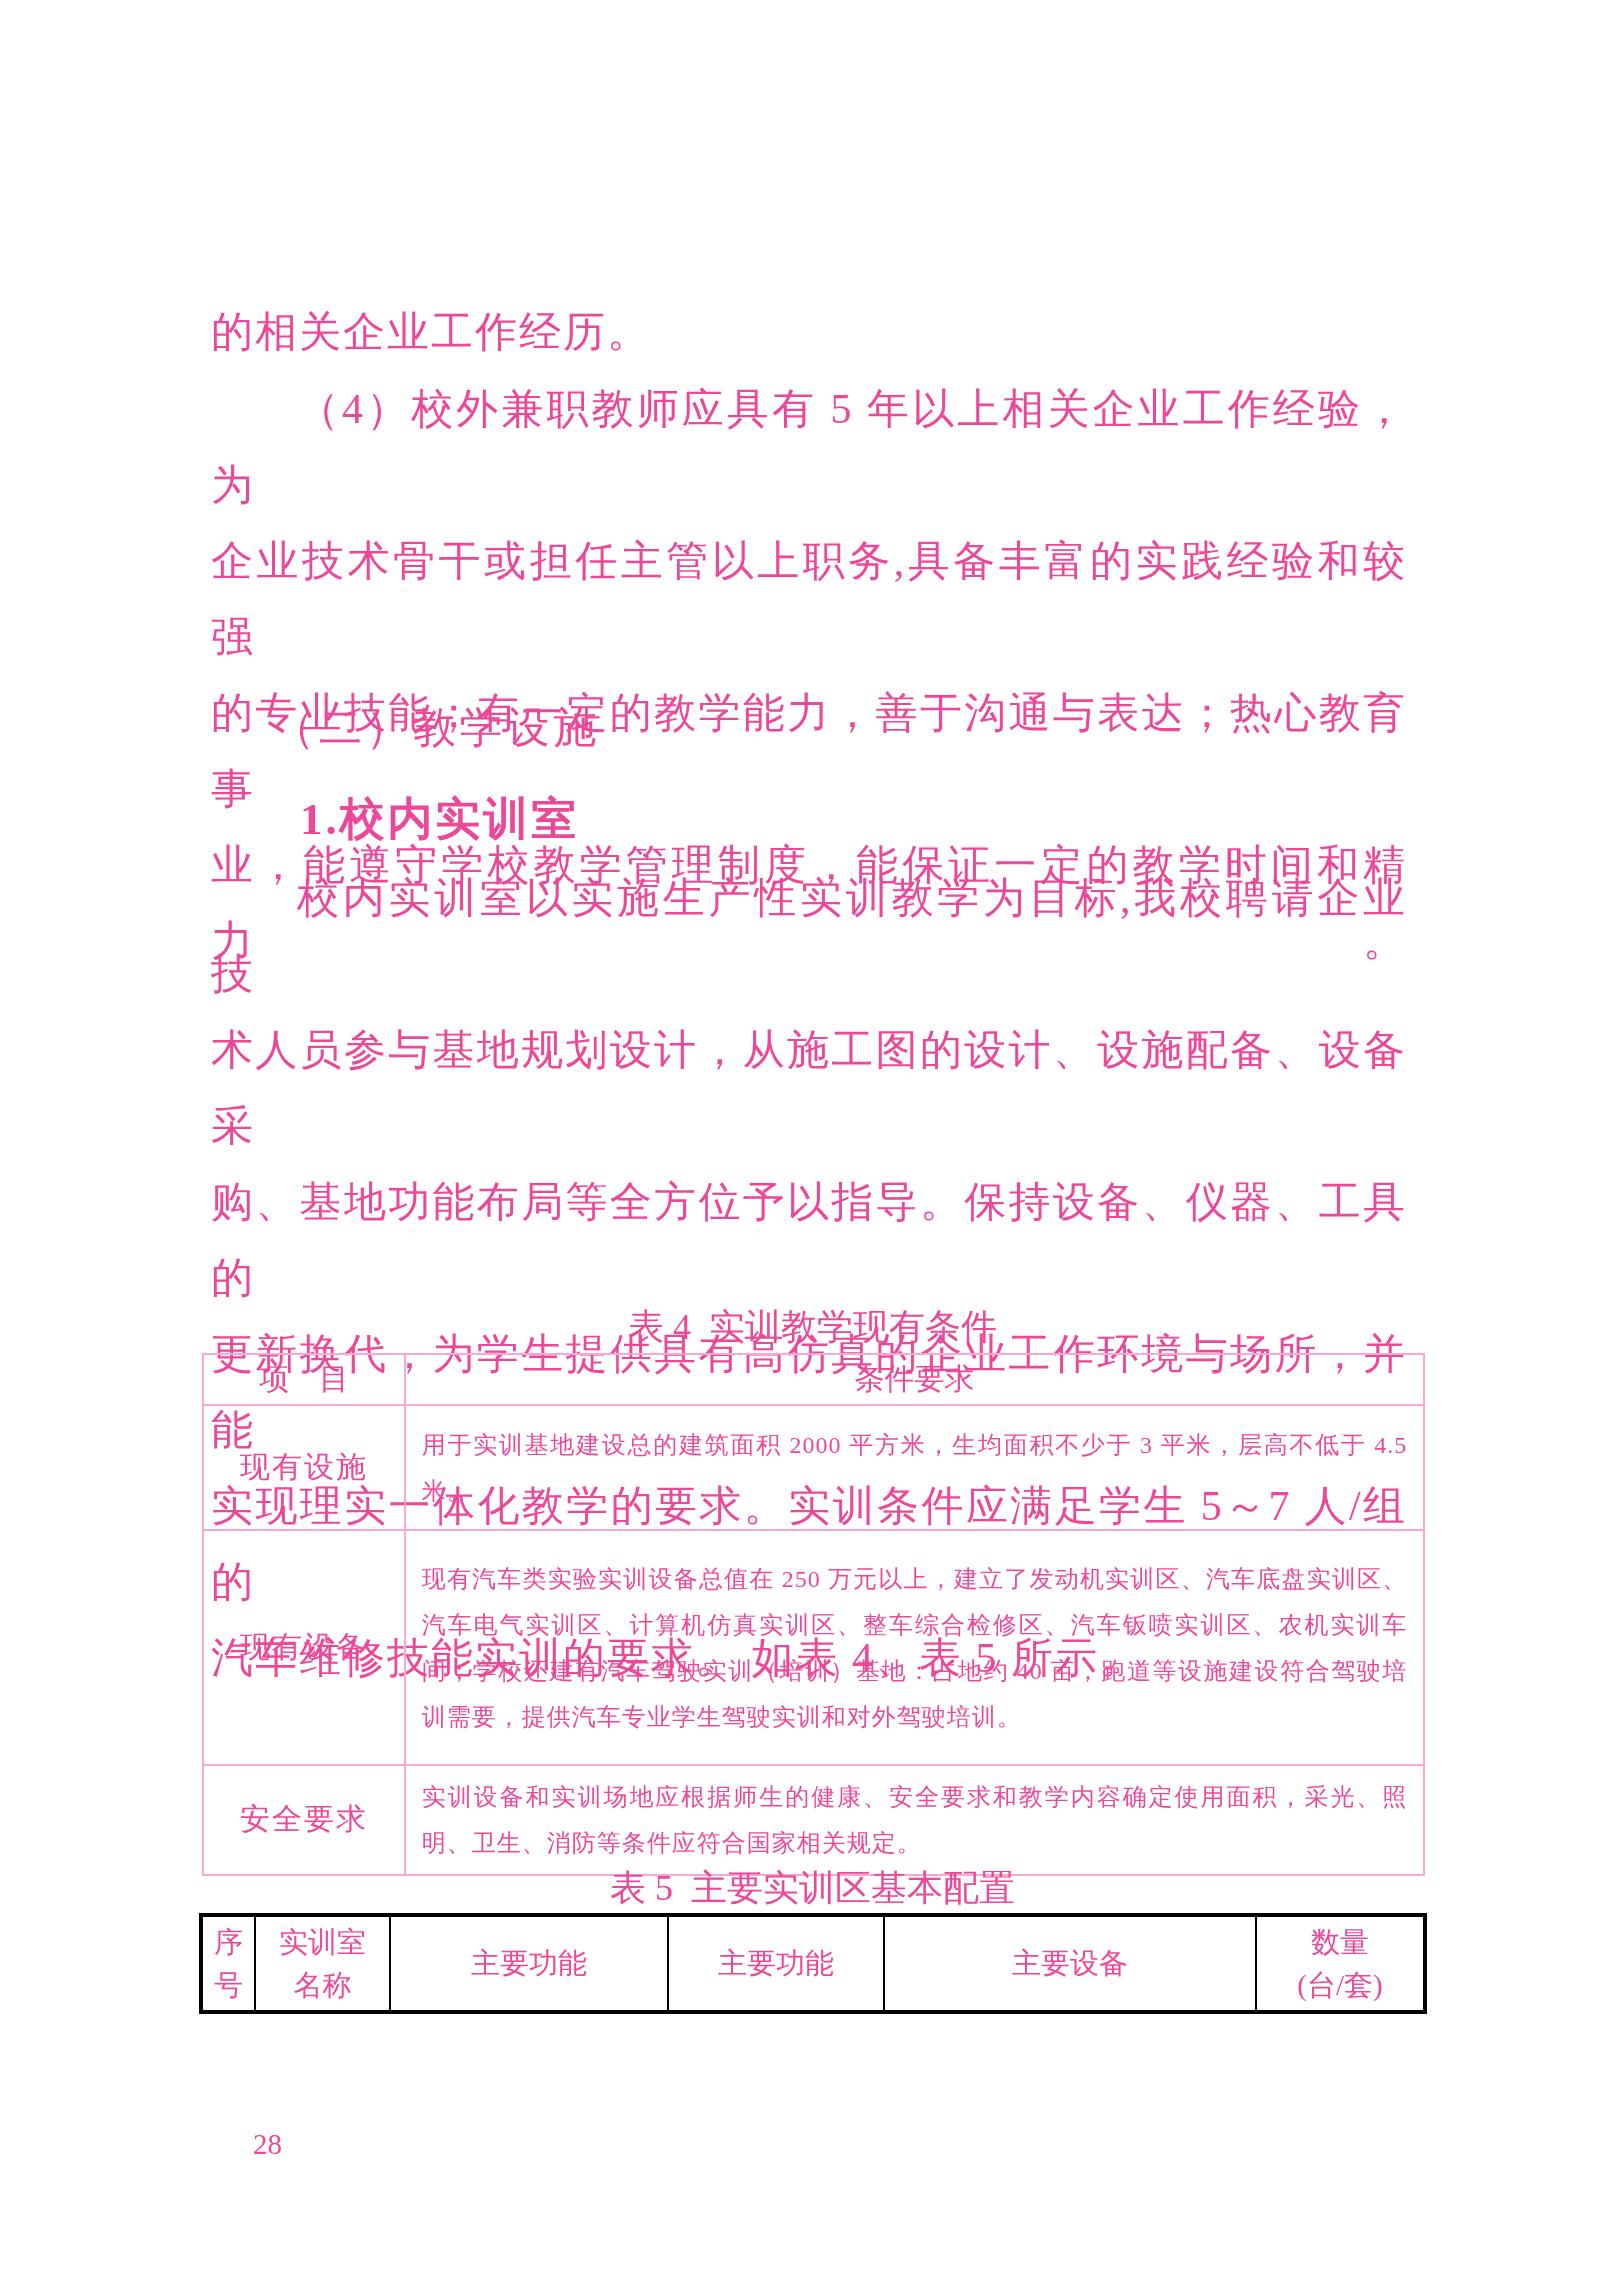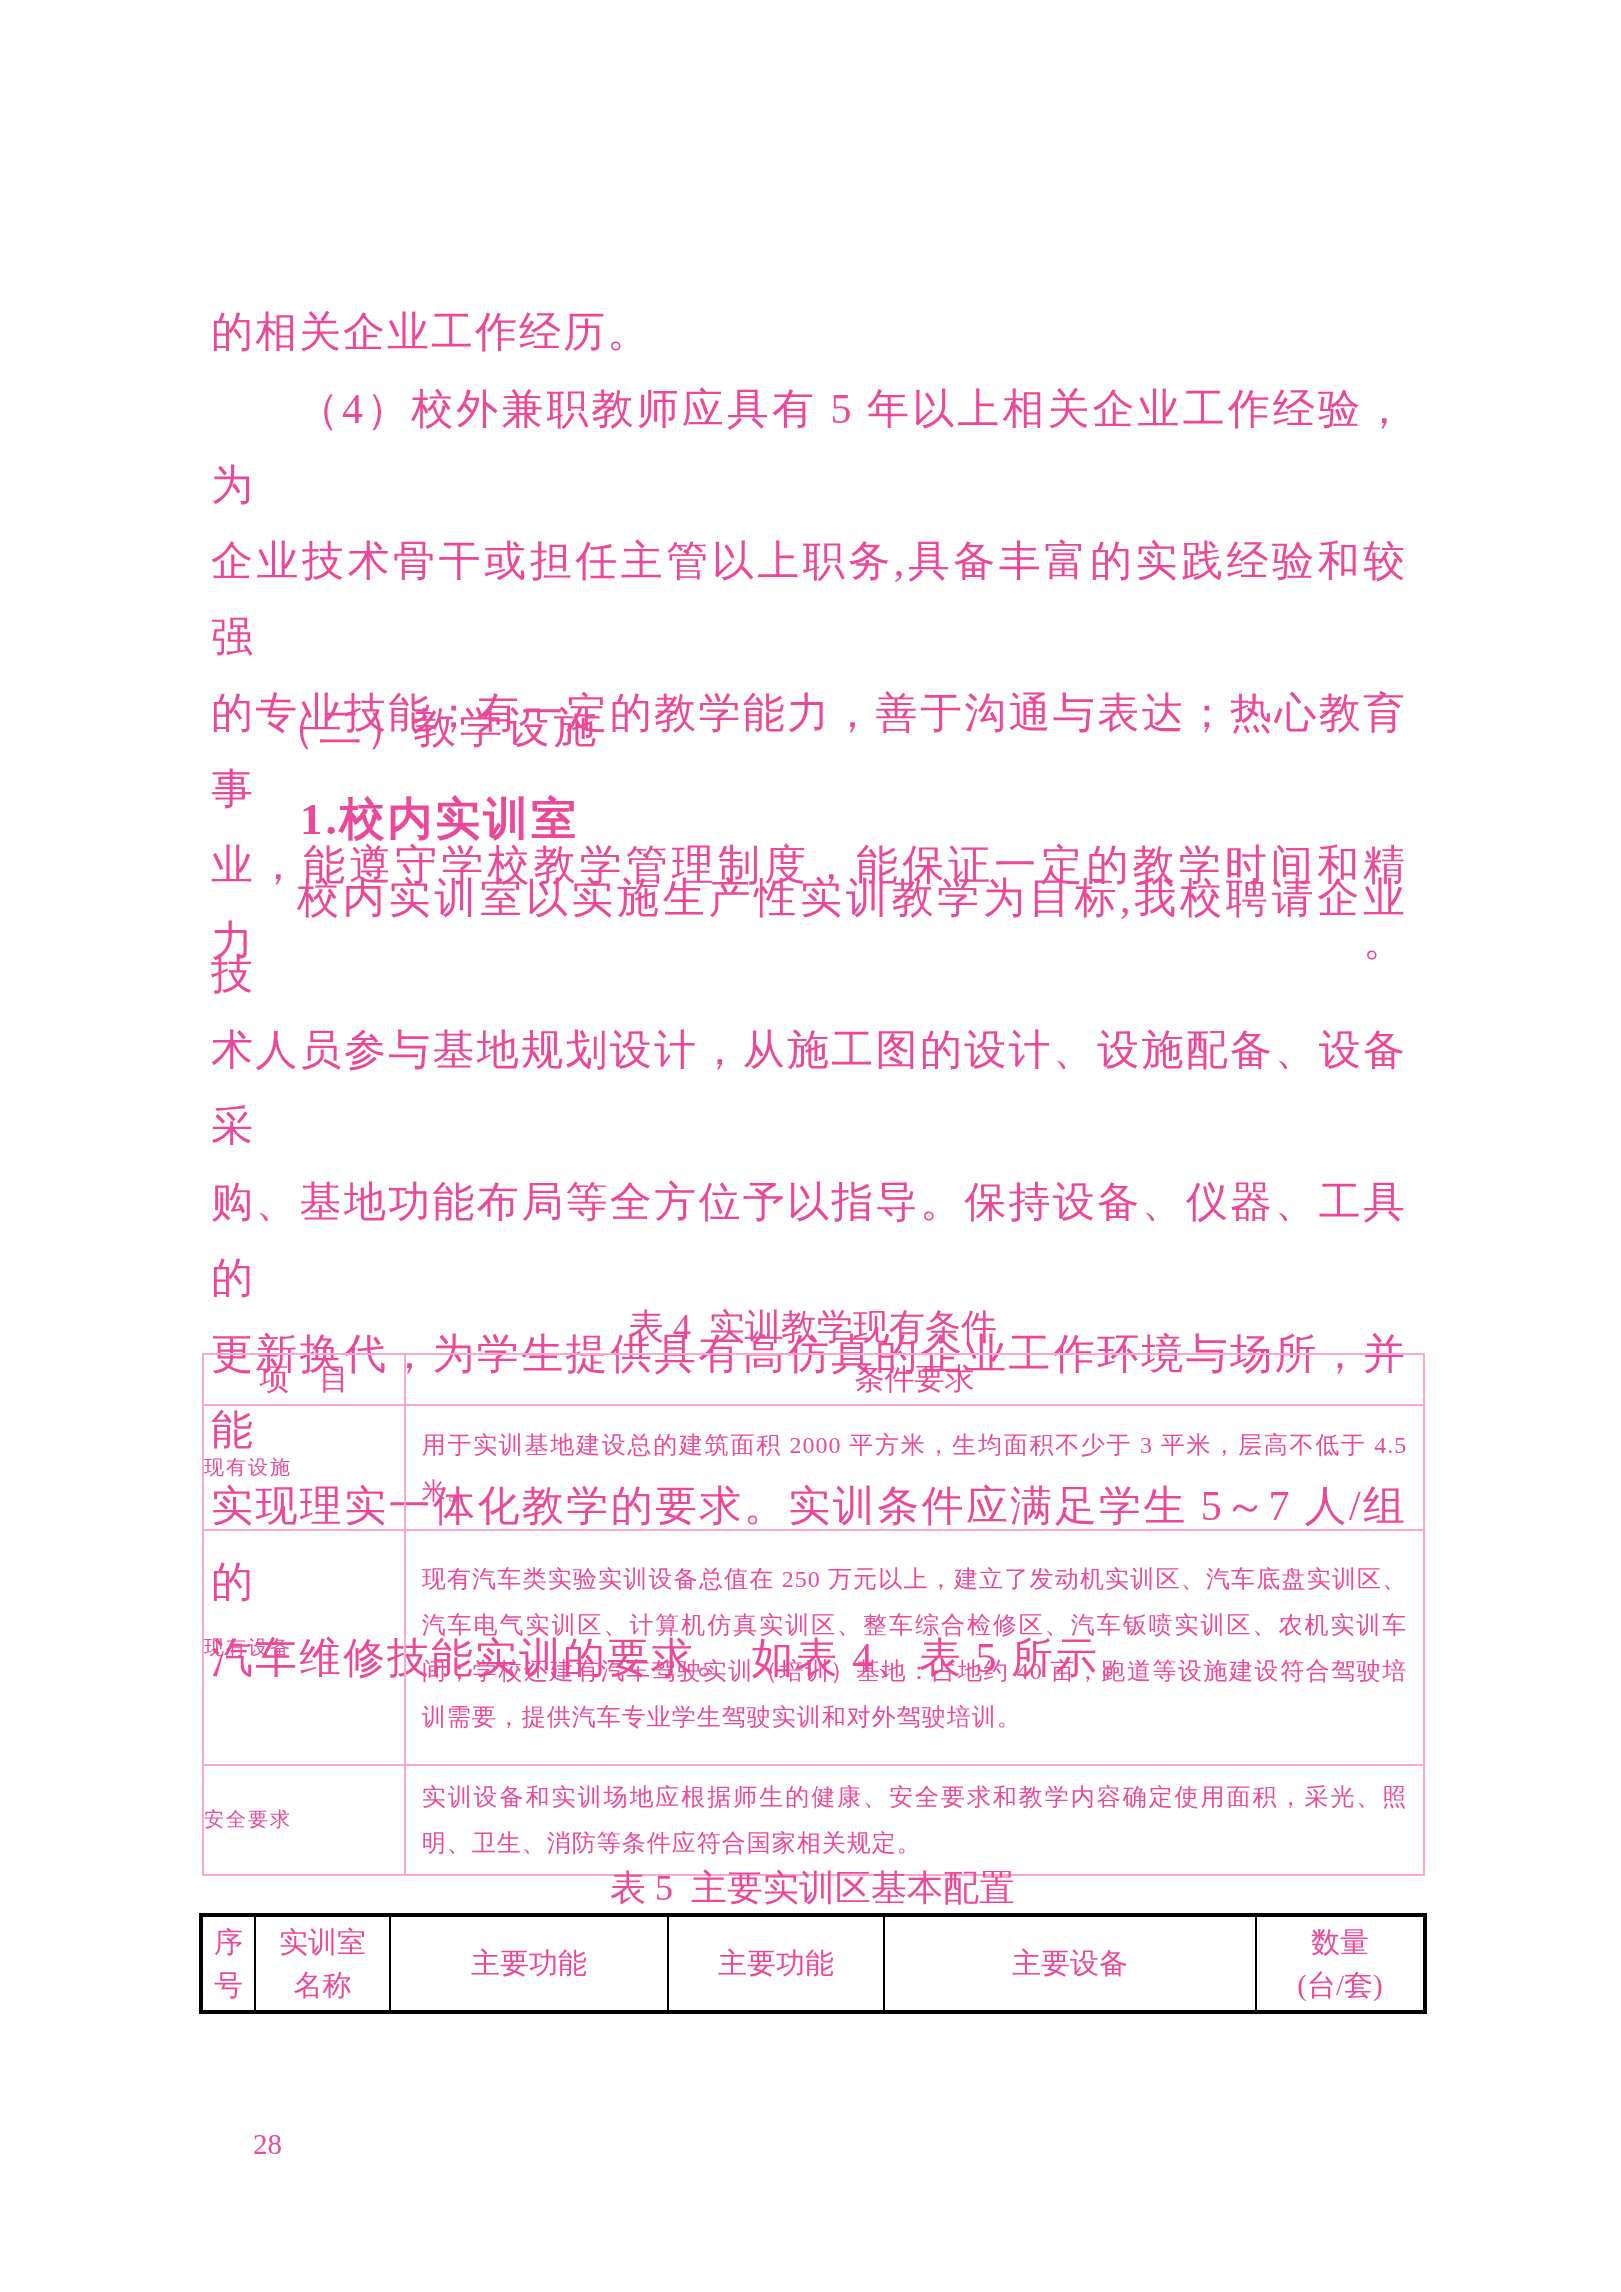--- a/index.html
+++ b/index.html
@@ -28,21 +28,21 @@
   .cap4 { top:1311px; }
   .cap5 { top:1872px; }
   table { border-collapse:collapse; table-layout:fixed; }
   .t4 { position:absolute; left:202px; top:1353px; width:1221px; }
   .t4 th, .t4 td { border:2px solid #f9a8d4; }
   .t4 th {
     font-size:30px; font-weight:normal; text-align:center; vertical-align:middle;
     white-space:pre-wrap;
   }
   .t4 .lbl {
-    font-size:20px; vertical-align:middle; letter-spacing:2px;margin-left:44px;
+    font-size:30px; text-align:center; vertical-align:middle; letter-spacing:2px;margin-left:44px;
   }
   .t4 .txt {
     font-size:24px; line-height:46px; text-align:justify; vertical-align:middle;
     padding:7.8px 15.7px; letter-spacing:1px;
   }
   .t5 {
     position:absolute; left:199px; top:1913px; width:1224px; height:101px;
     border:4.9px solid #000;
   }
   .t5 th {

